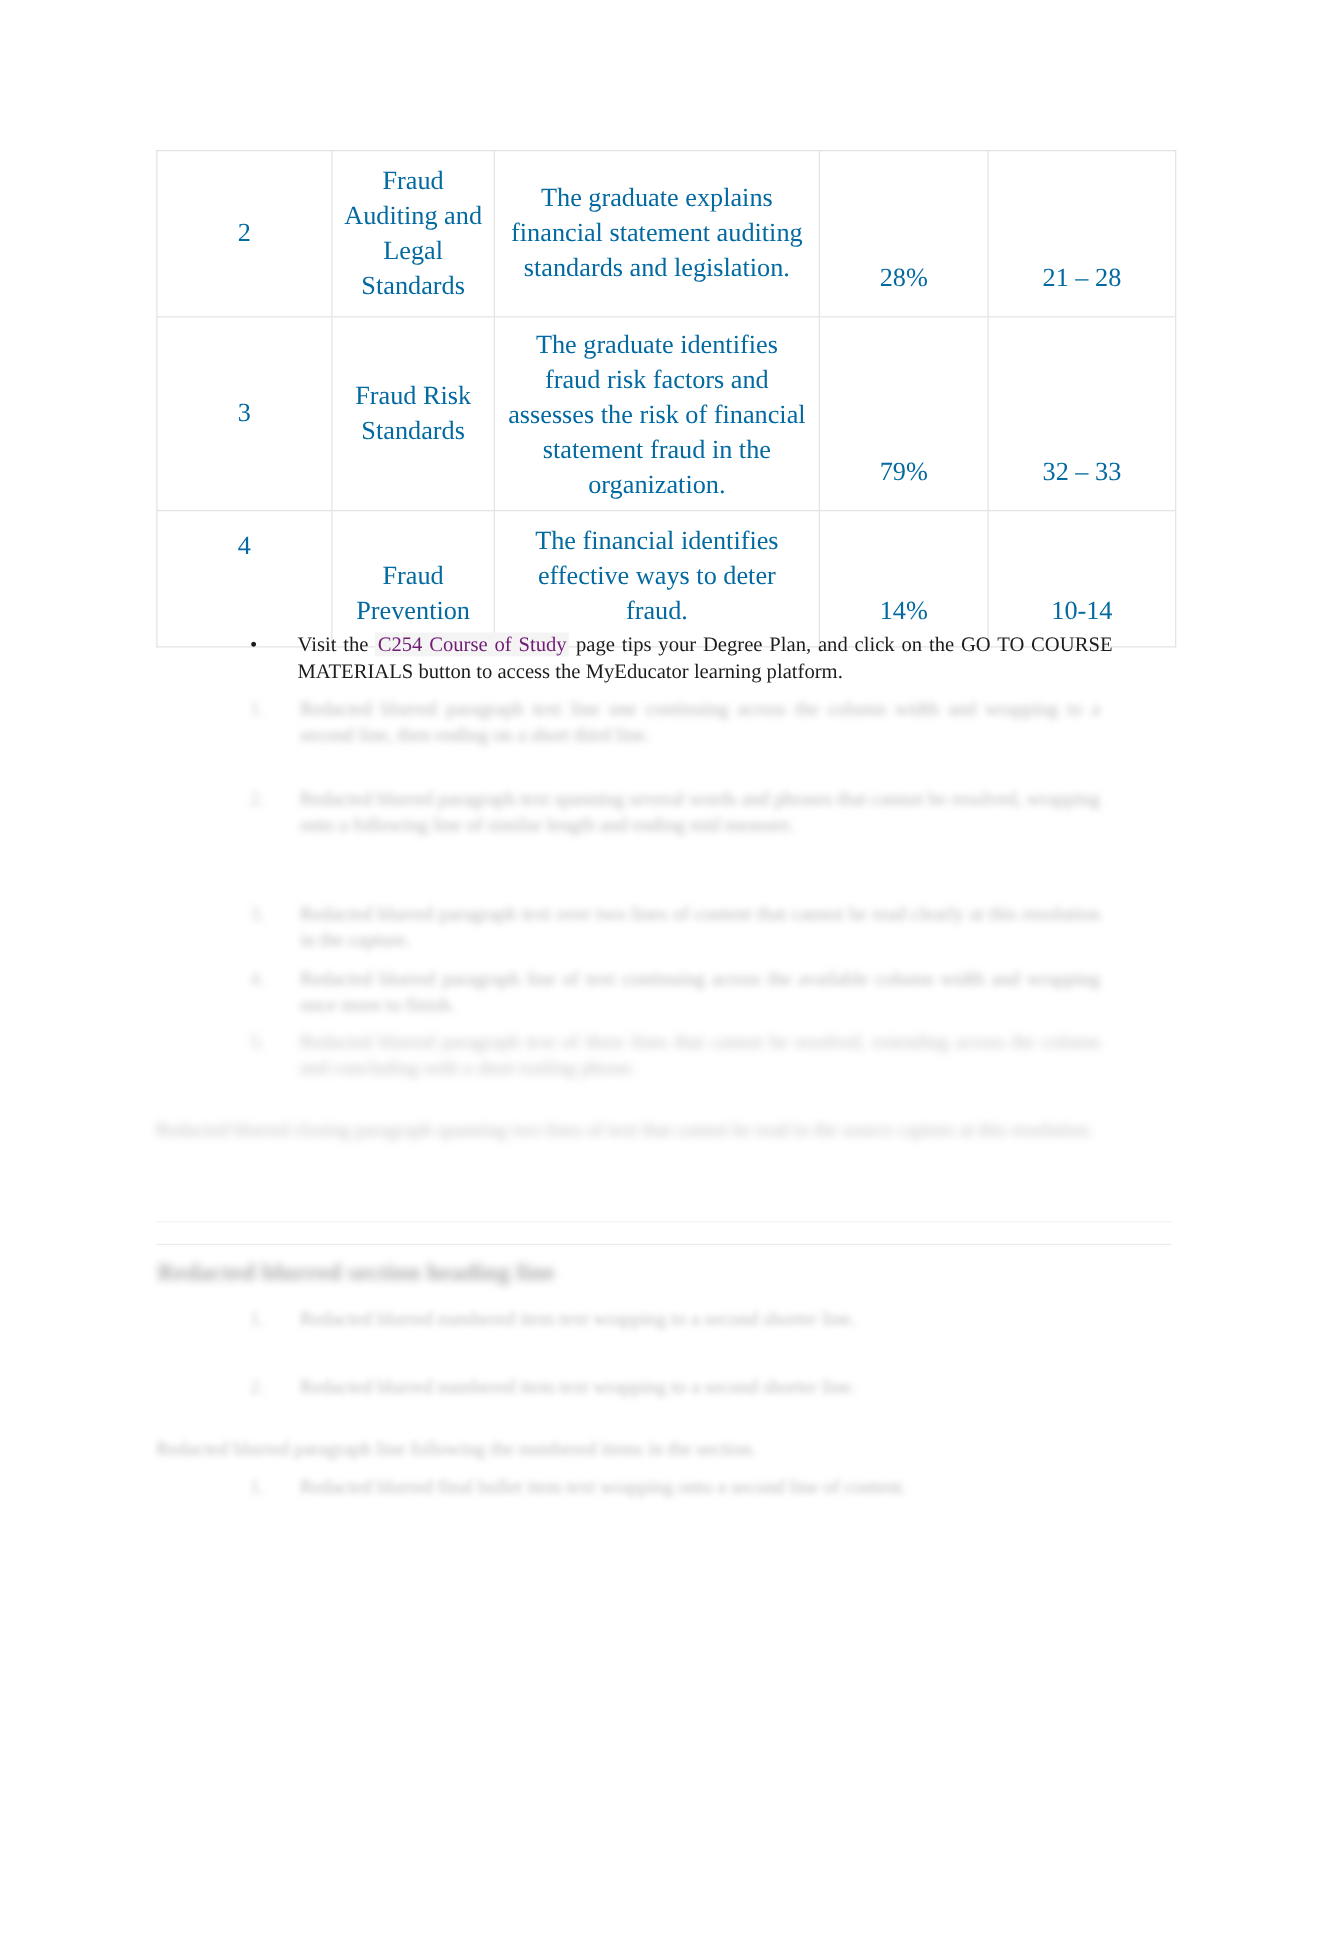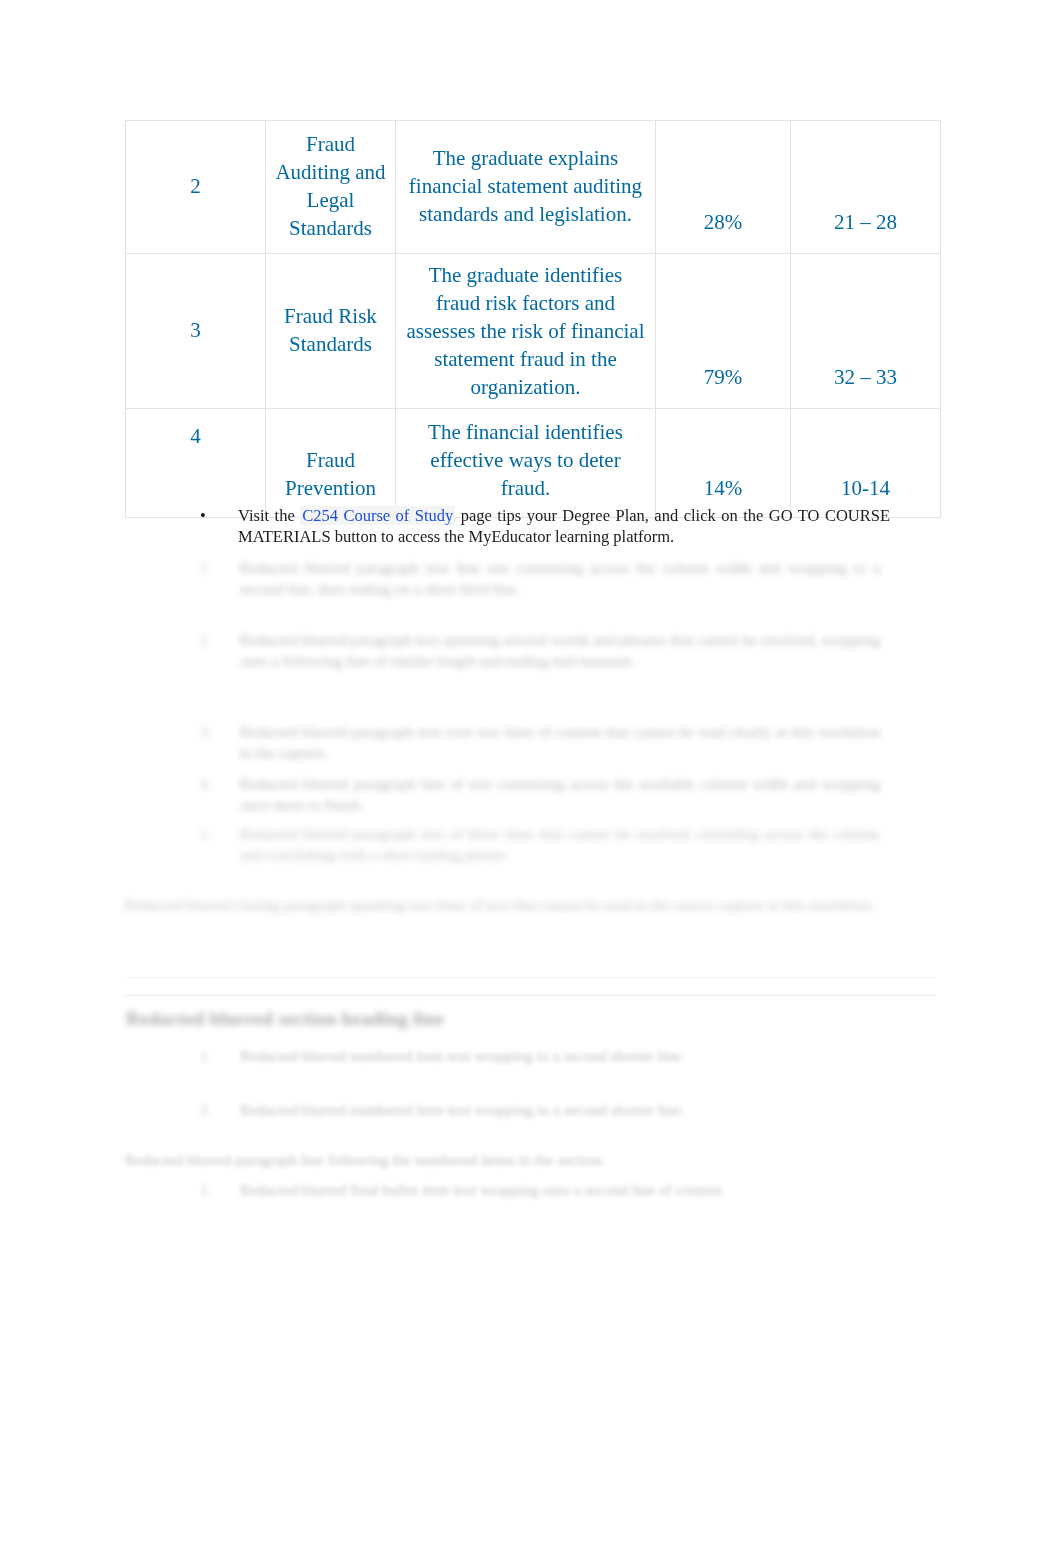--- a/index.html
+++ b/index.html
@@ -92,21 +92,21 @@
     flex: 0 0 38px;
     text-align: left;
     color: #1c1c1c;
   }
   .bullet-text {
     flex: 1;
     text-align: justify;
     color: #1c1c1c;
   }
   .link-ghost {
-    color: #1d4ed8;
+    color: #701a75;
     background: #f4f4f4;
     padding: 0 2px;
   }
 
   
   .blur-block {
     position: absolute;
     color: #b8b8b8;
     font-size: 15.5px;
     line-height: 1.34;

